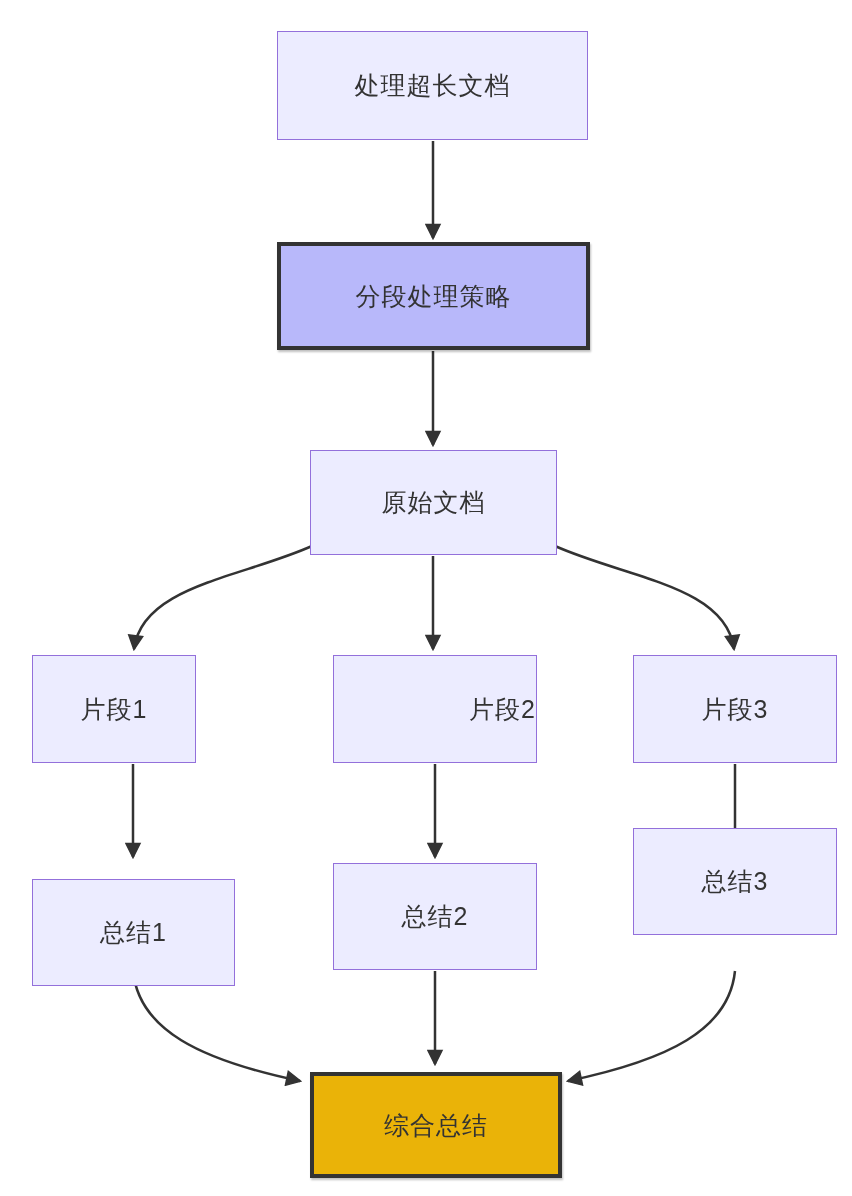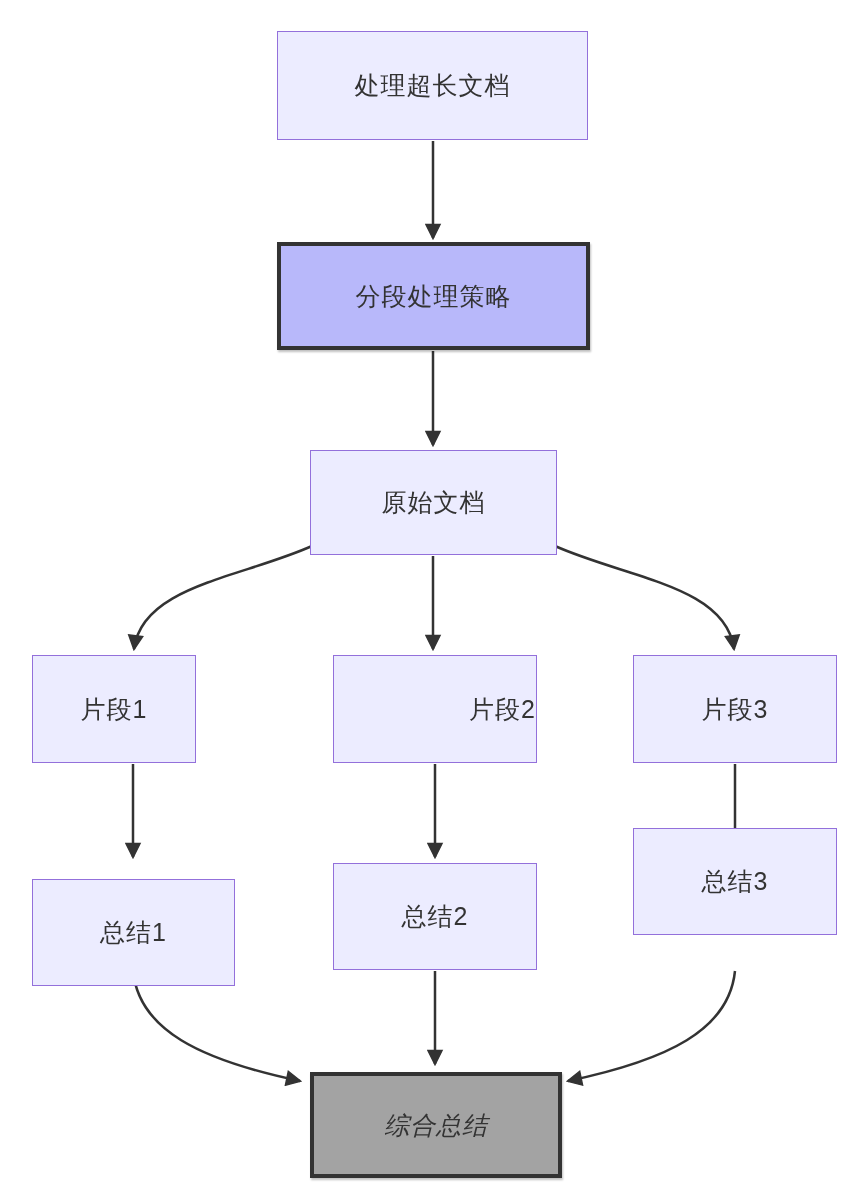--- a/index.html
+++ b/index.html
@@ -37,24 +37,23 @@
   .node-default {
     background: #ECECFF;
     border: 1.5px solid #9370DB;
   }
   .node-highlight {
     background: #B8B8FA;
     border: 4px solid #333333;
     box-shadow: 1px 2px 2px rgba(0,0,0,0.25);
   }
   .node-result {
-    background: #a3a3a3;
+    background: #eab308;
     border: 4px solid #333333;
     box-shadow: 1px 2px 2px rgba(0,0,0,0.25);
-    font-style: italic;
   }
   
   #node-a  { left: 277px; top: 31px;   width: 311px; height: 109px; }
   #node-b  { left: 277px; top: 242px;  width: 313px; height: 108px; }
   #node-c  { left: 310px; top: 450px;  width: 247px; height: 105px; }
   #node-d1 { left: 32px;  top: 655px;  width: 164px; height: 108px; }
   #node-d2 { left: 333px; top: 655px;  width: 204px; height: 108px; justify-content: flex-end; }
   #node-d3 { left: 633px; top: 655px;  width: 204px; height: 108px; }
   #node-e1 { left: 32px;  top: 863px;  width: 203px; height: 107px; margin-top: 16px; }
   #node-e2 { left: 333px; top: 863px;  width: 204px; height: 107px; }

